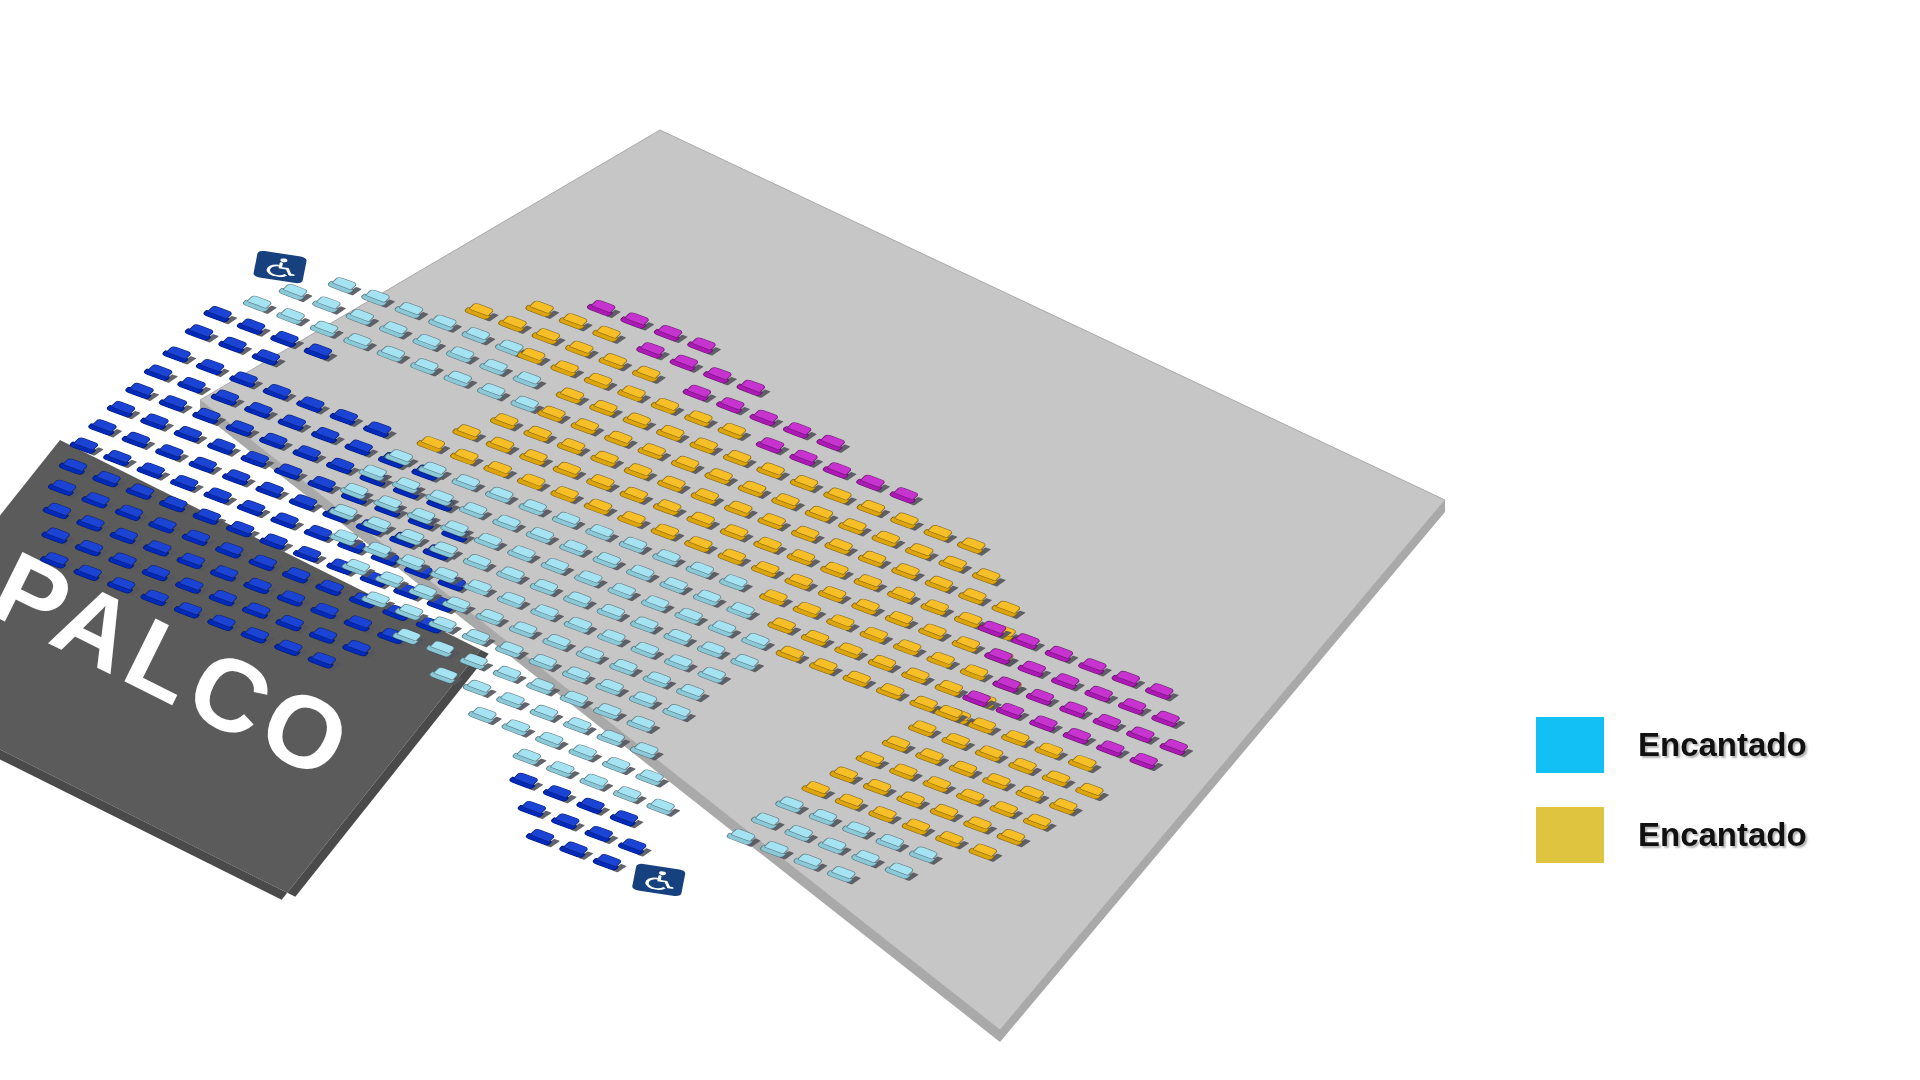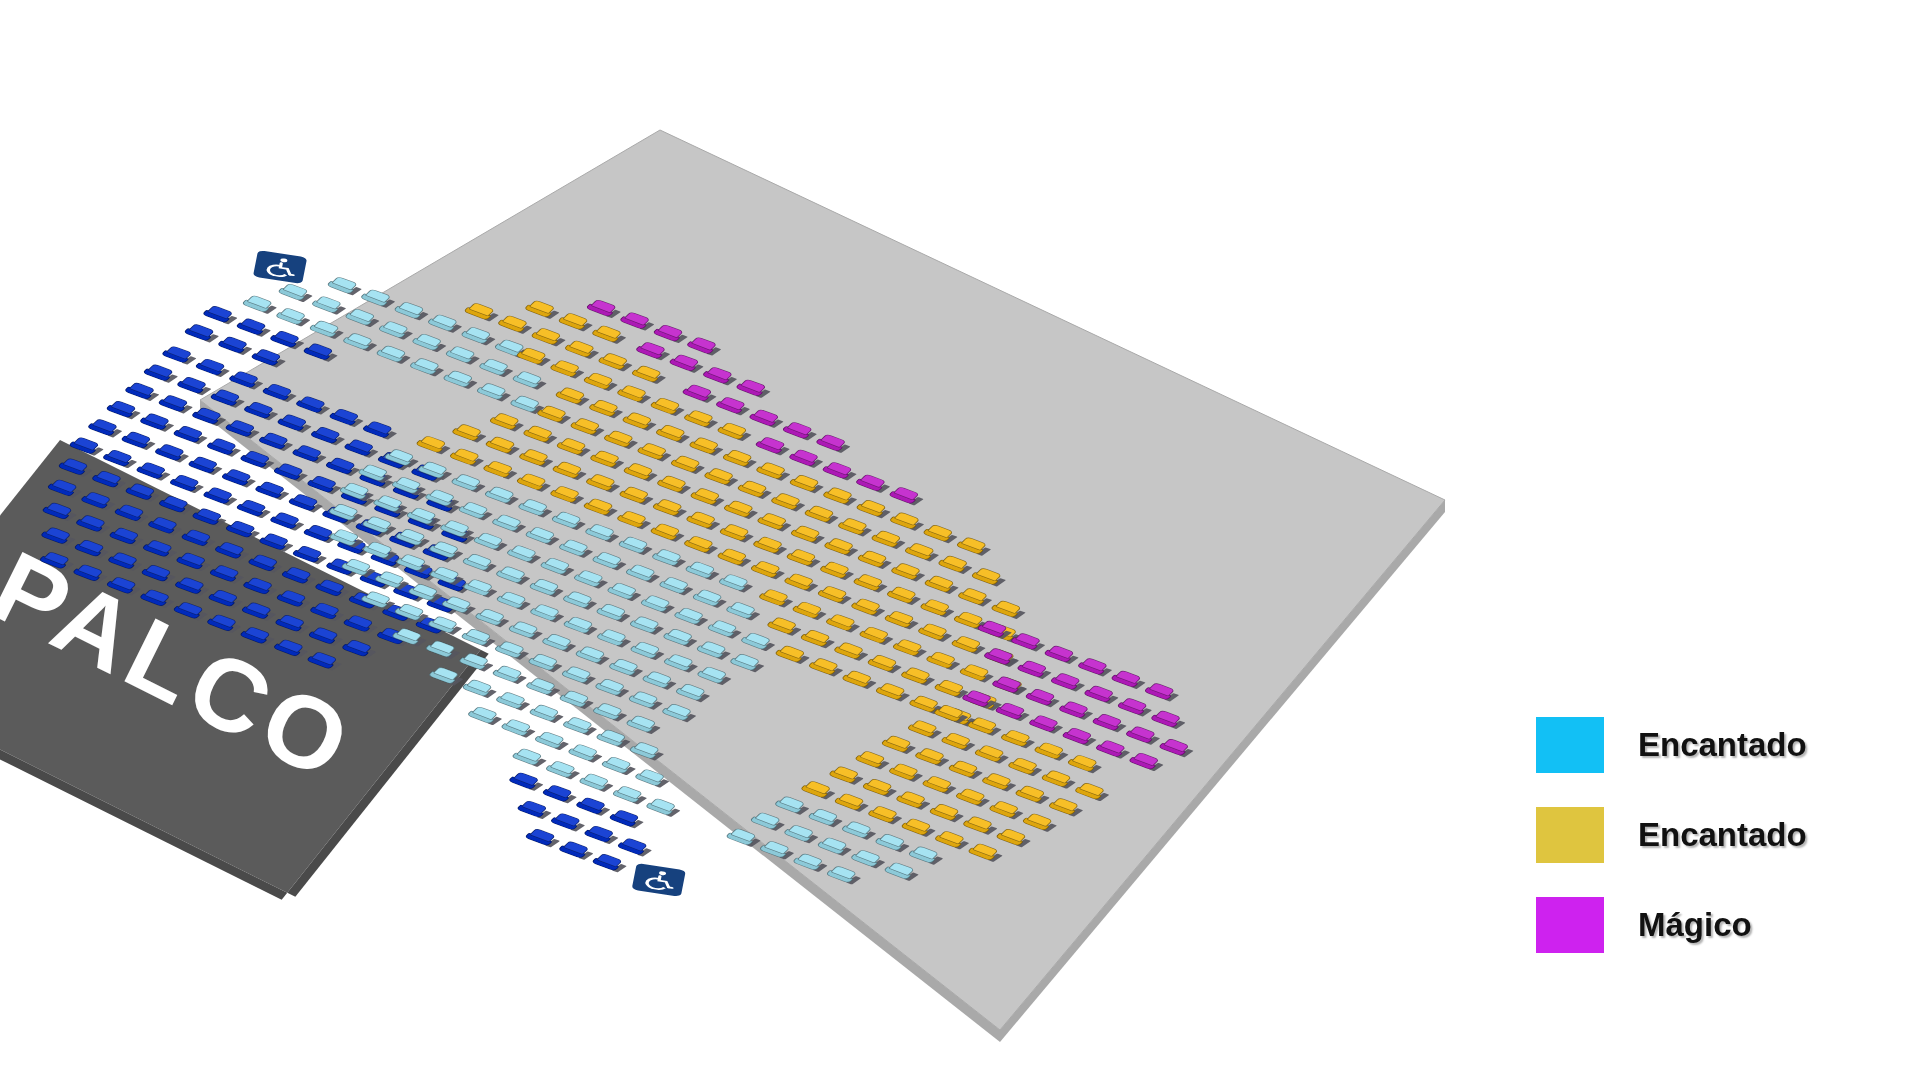--- a/index.html
+++ b/index.html
@@ -2636,17 +2636,13 @@
 
 <div id="legend">
     <div class="legend-row">
       <div class="legend-swatch" style="background: rgb(18, 192, 245);"></div>
       <div class="legend-label">Encantado</div>
     </div>
     <div class="legend-row">
       <div class="legend-swatch" style="background: rgb(223, 197, 63);"></div>
       <div class="legend-label">Encantado</div>
     </div>
-    <div class="legend-row">
-      <div class="legend-swatch" style="background: rgb(206, 34, 239);"></div>
-      <div class="legend-label">Mágico</div>
-    </div>
   </div>
 
 </body></html>

